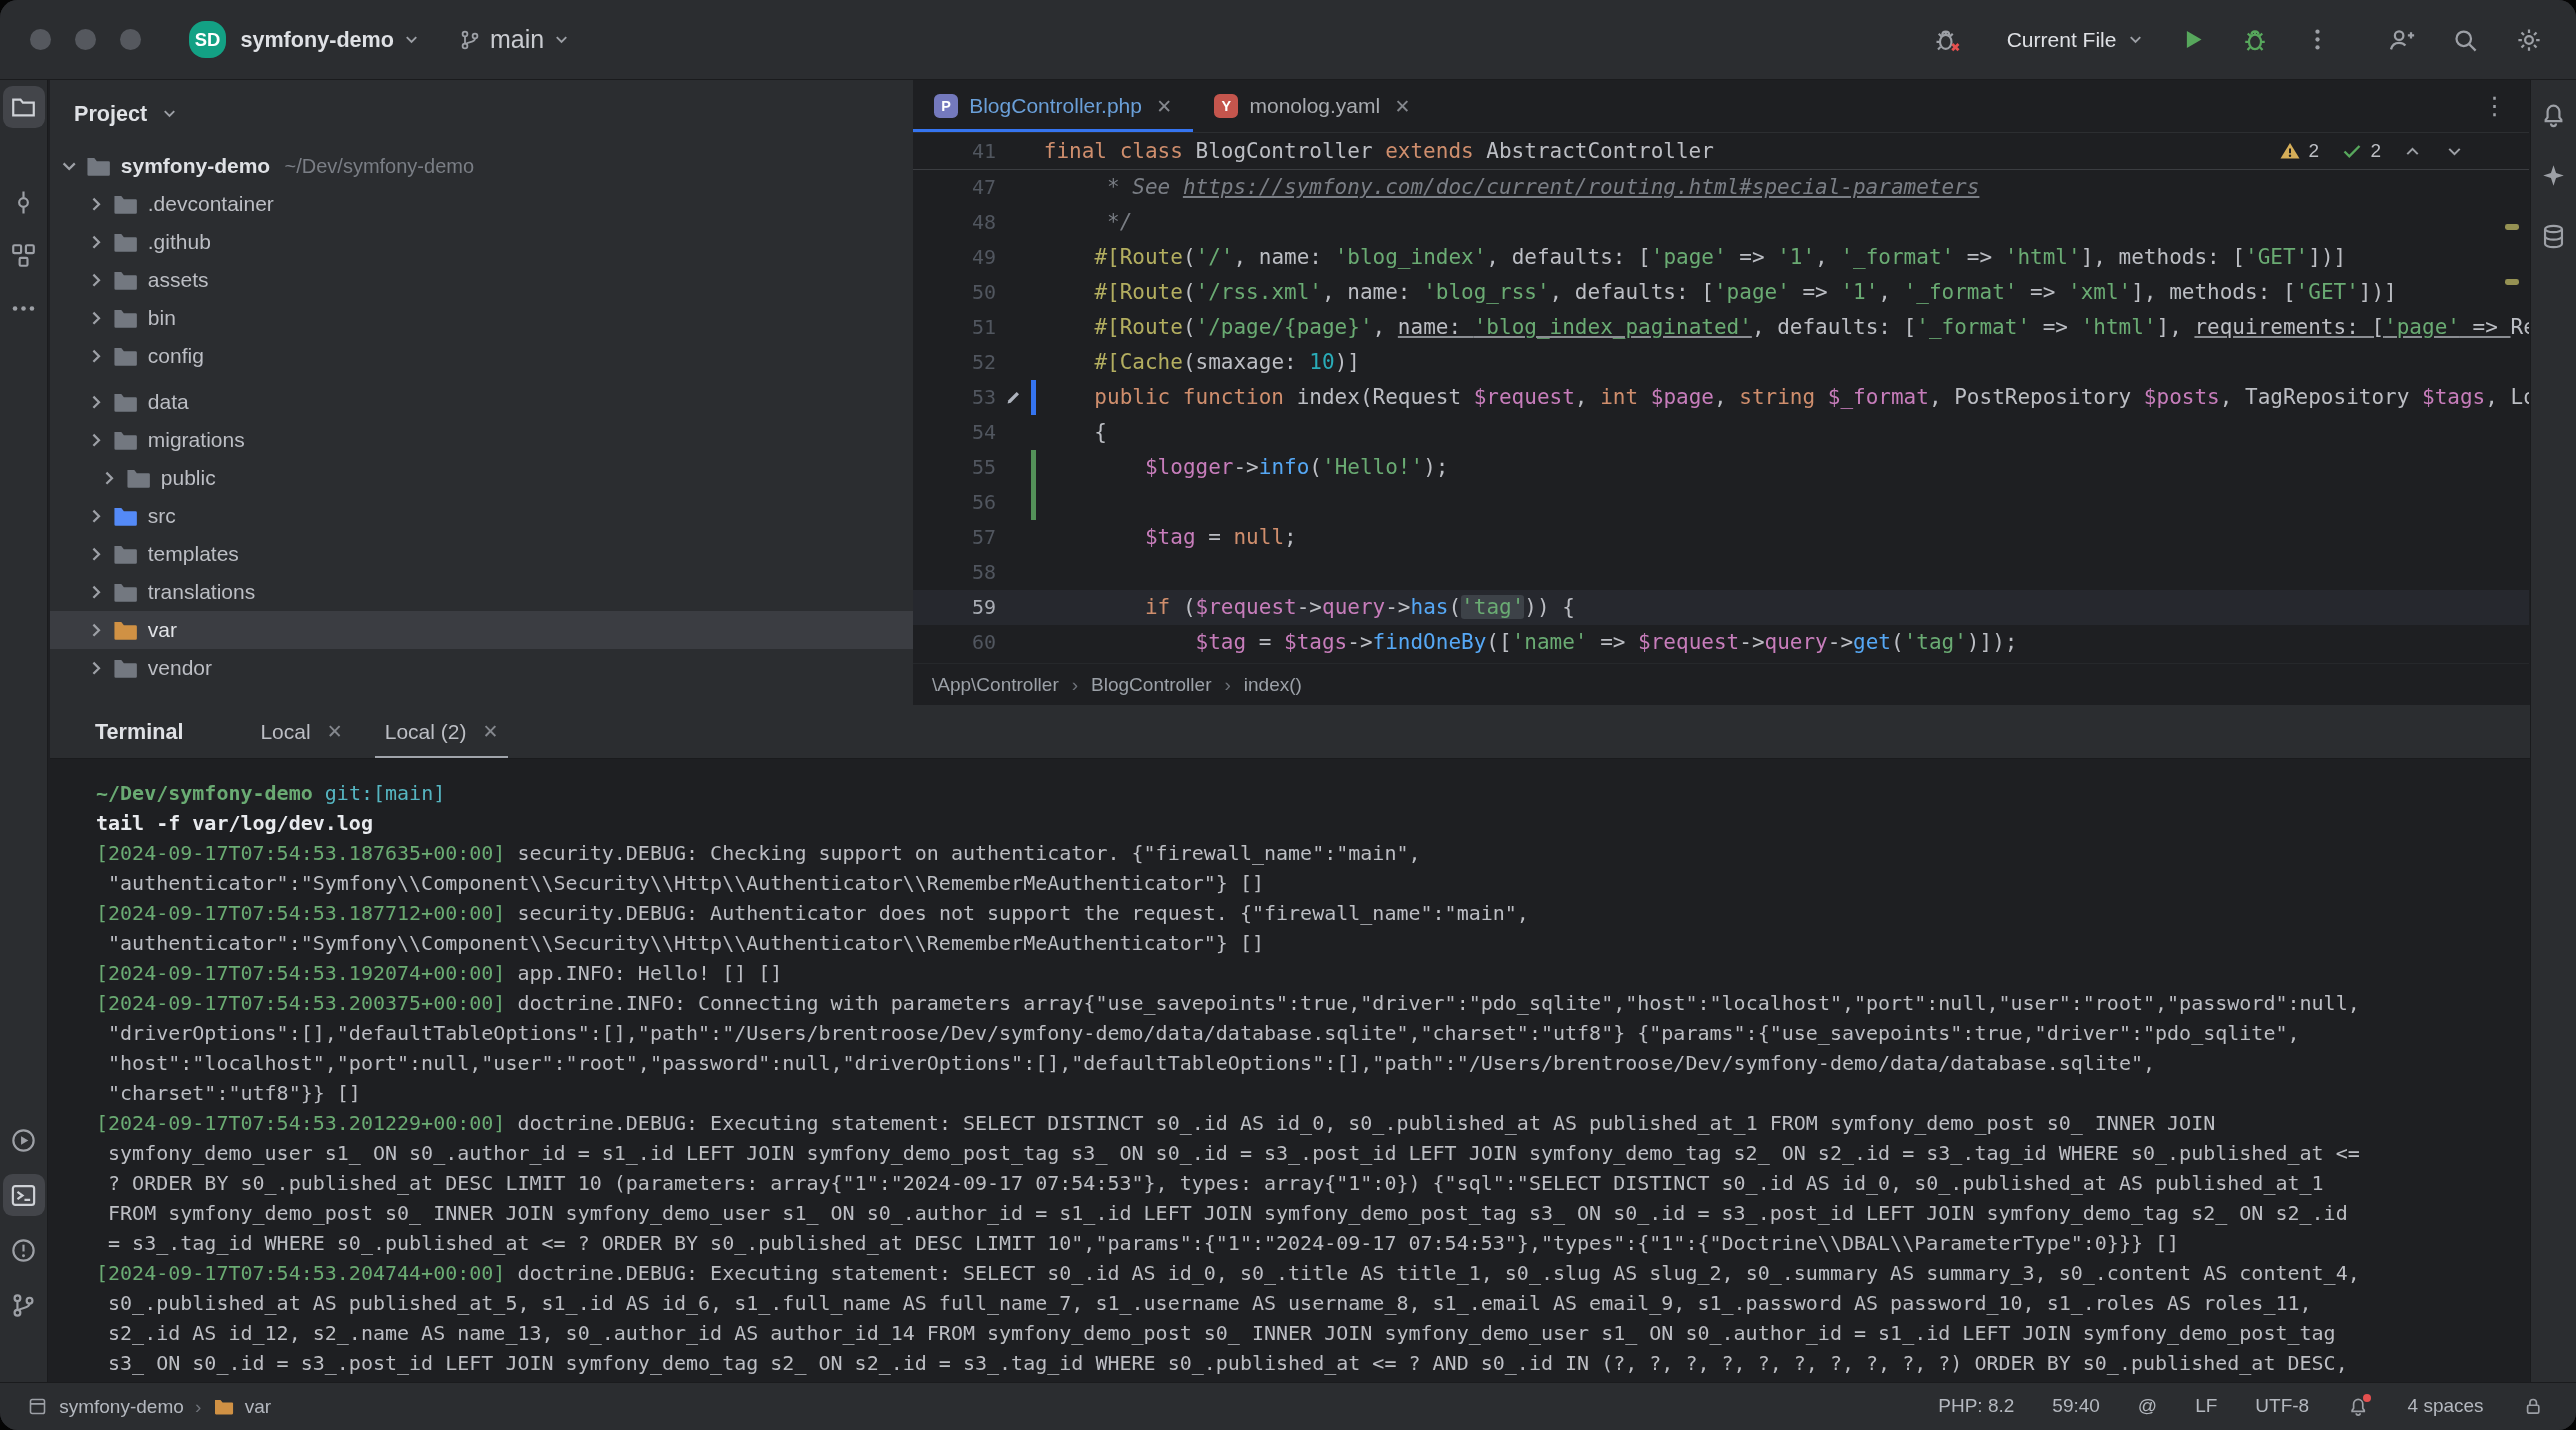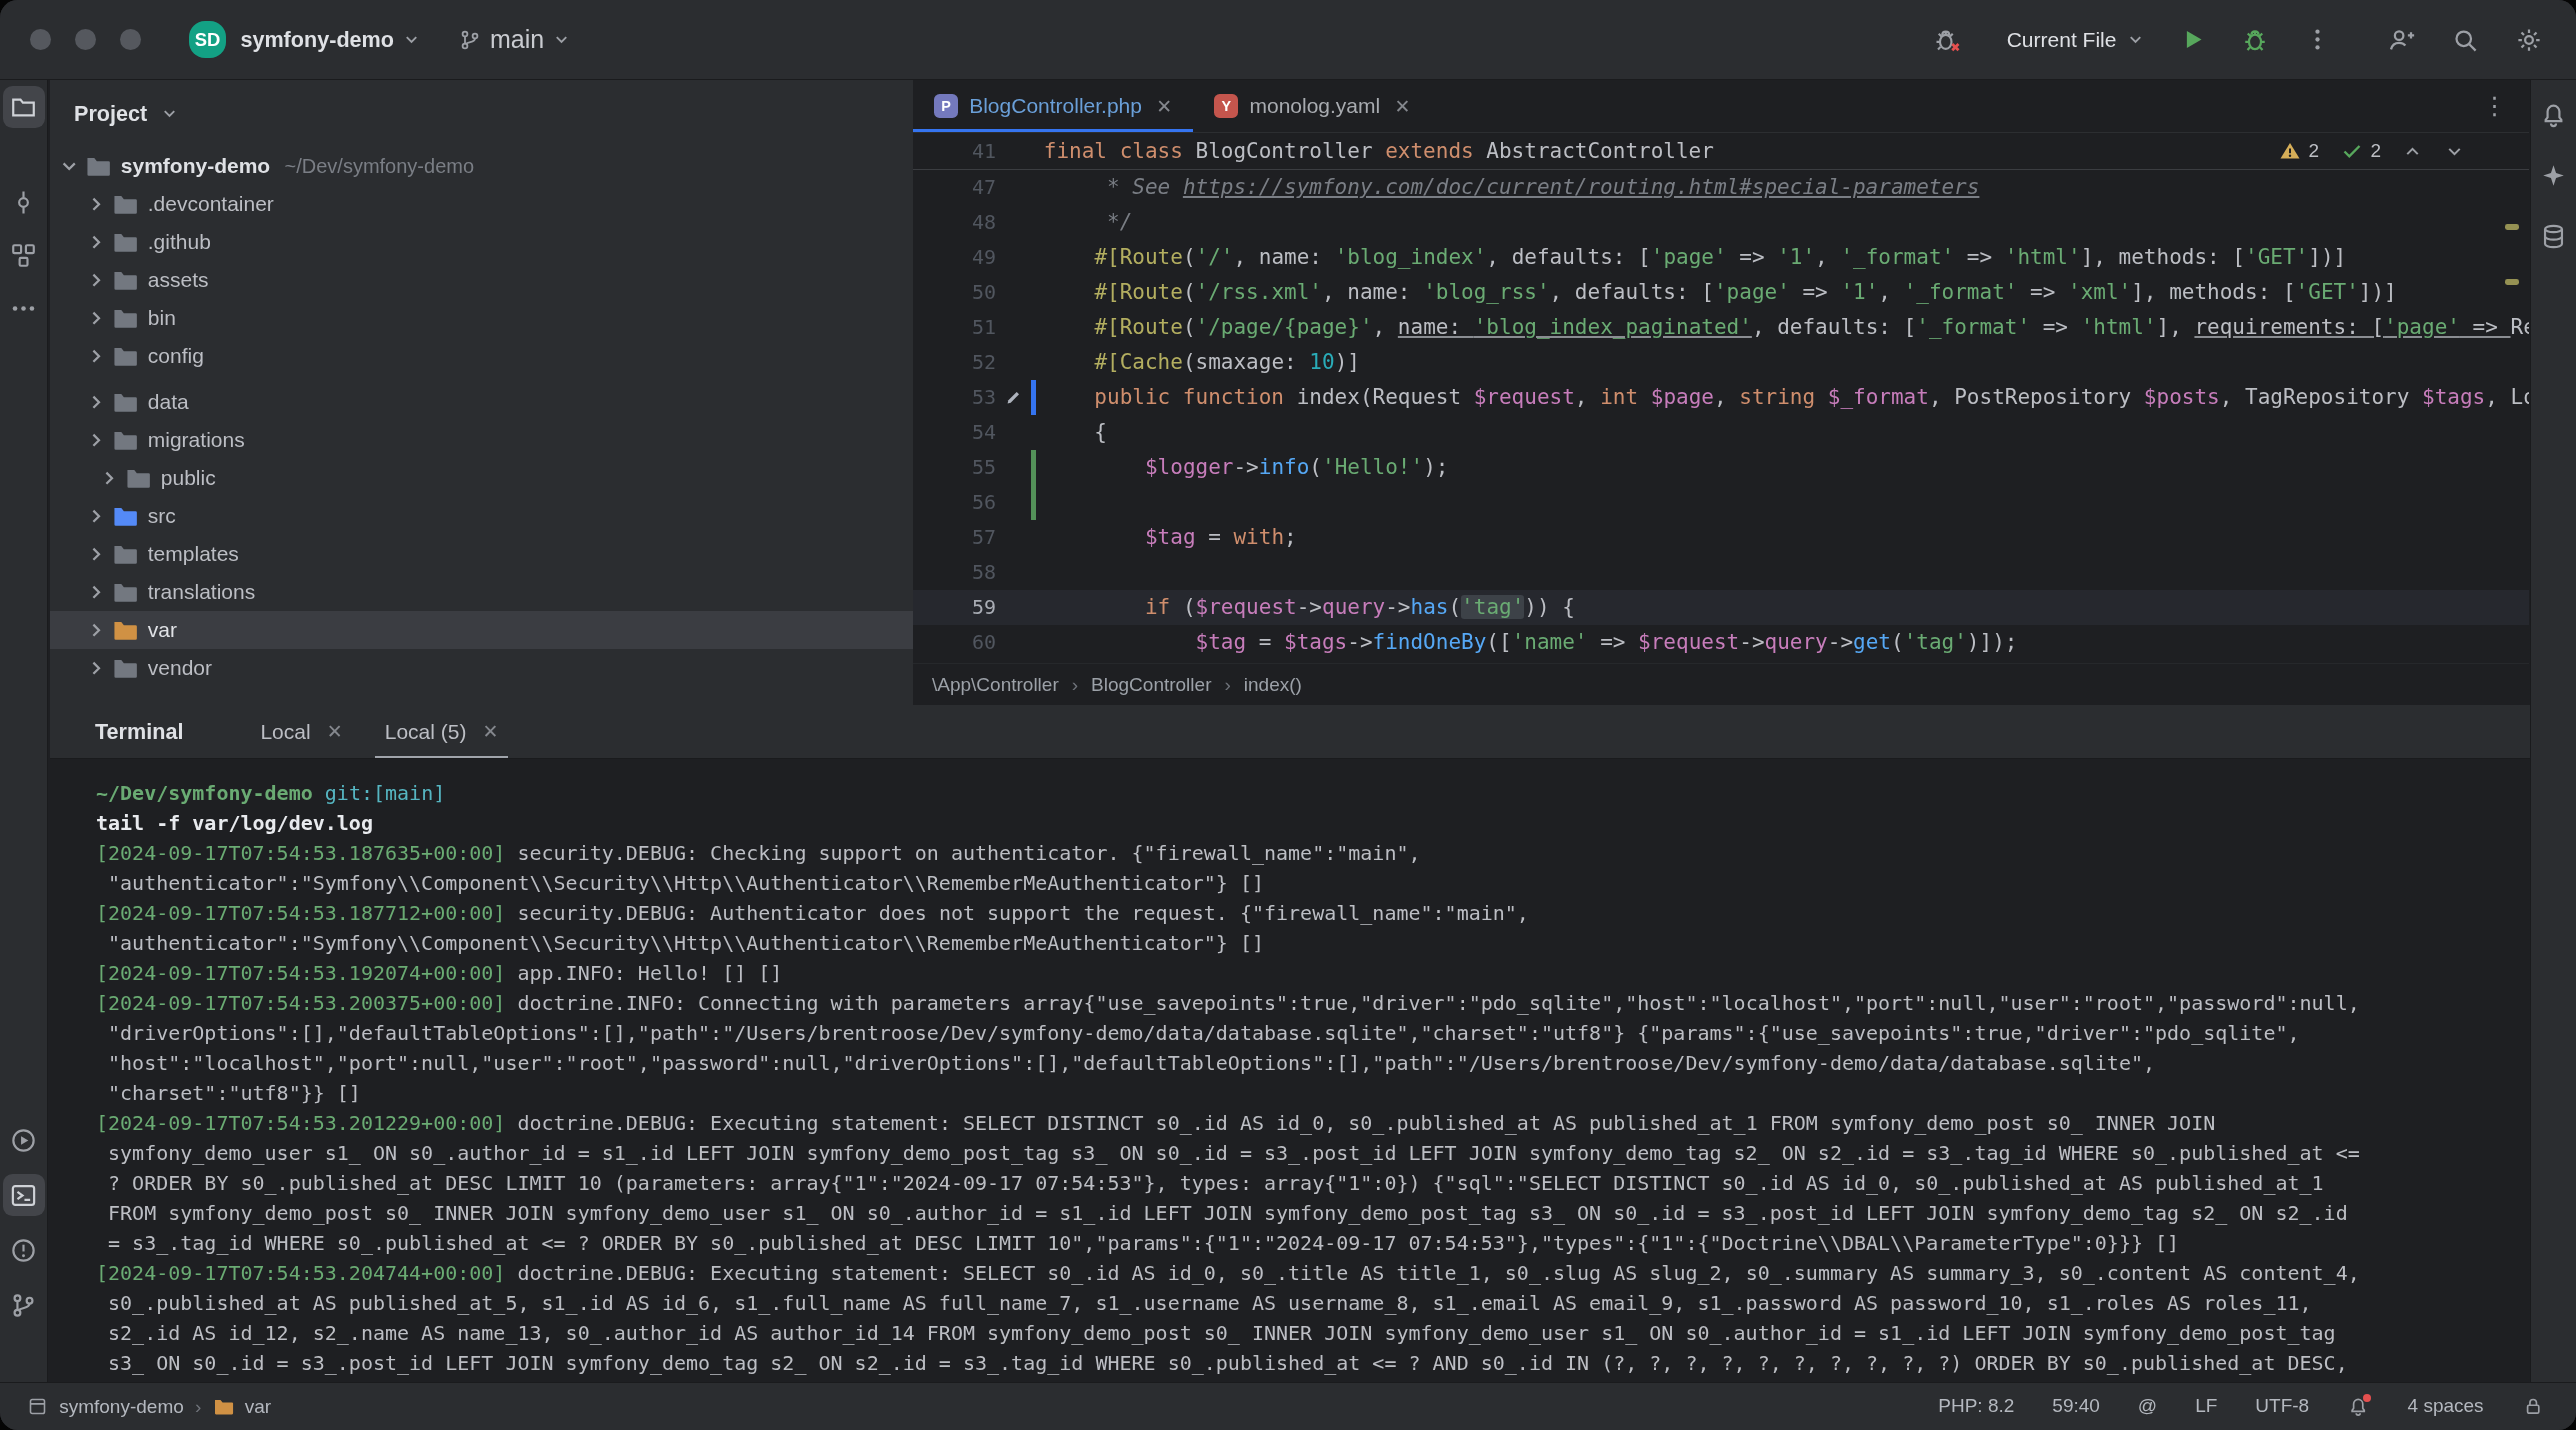--- a/index.html
+++ b/index.html
@@ -414,21 +414,21 @@
         <div class="code-line"><span class="lnum">49</span><span class="gicon"></span><span class="gmark "></span><span class="ltext"><span class="tk-d">    </span><span class="tk-a">#[Route</span><span class="tk-d">(</span><span class="tk-s">'/'</span><span class="tk-d">, name: </span><span class="tk-s">'blog_index'</span><span class="tk-d">, defaults: [</span><span class="tk-s">'page'</span><span class="tk-d"> =&gt; </span><span class="tk-s">'1'</span><span class="tk-d">, </span><span class="tk-s">'_format'</span><span class="tk-d"> =&gt; </span><span class="tk-s">'html'</span><span class="tk-d">], methods: [</span><span class="tk-s">'GET'</span><span class="tk-d">])]</span></span></div>
         <div class="code-line"><span class="lnum">50</span><span class="gicon"></span><span class="gmark "></span><span class="ltext"><span class="tk-d">    </span><span class="tk-a">#[Route</span><span class="tk-d">(</span><span class="tk-s">'/rss.xml'</span><span class="tk-d">, name: </span><span class="tk-s">'blog_rss'</span><span class="tk-d">, defaults: [</span><span class="tk-s">'page'</span><span class="tk-d"> =&gt; </span><span class="tk-s">'1'</span><span class="tk-d">, </span><span class="tk-s">'_format'</span><span class="tk-d"> =&gt; </span><span class="tk-s">'xml'</span><span class="tk-d">], methods: [</span><span class="tk-s">'GET'</span><span class="tk-d">])]</span></span></div>
         <div class="code-line"><span class="lnum">51</span><span class="gicon"></span><span class="gmark "></span><span class="ltext"><span class="tk-d">    </span><span class="tk-a">#[Route</span><span class="tk-d">(</span><span class="tk-s">'/page/{page}'</span><span class="tk-d">, </span><span class="tk-du">name: </span><span class="tk-su">'blog_index_paginated'</span><span class="tk-d">, defaults: [</span><span class="tk-s">'_format'</span><span class="tk-d"> =&gt; </span><span class="tk-s">'html'</span><span class="tk-d">], </span><span class="tk-du">requirements: [</span><span class="tk-su">'page'</span><span class="tk-du"> =&gt; </span><span class="tk-d">Requirement::POSITIVE_INT], methods: [</span></span></div>
         <div class="code-line"><span class="lnum">52</span><span class="gicon"></span><span class="gmark "></span><span class="ltext"><span class="tk-d">    </span><span class="tk-a">#[Cache</span><span class="tk-d">(smaxage: </span><span class="tk-n">10</span><span class="tk-d">)]</span></span></div>
         <div class="code-line"><span class="lnum">53</span><span class="gicon"><svg width="19" height="19" viewBox="0 0 24 24">
               <path d="M4.5 19.5l1-4L16 5l3 3L8.5 18.5z" fill="#aeb3bd"></path>
             </svg></span><span class="gmark changed"></span><span class="ltext"><span class="tk-k">    public function </span><span class="tk-d">index(Request </span><span class="tk-v">$request</span><span class="tk-d">, </span><span class="tk-k">int</span><span class="tk-d"> </span><span class="tk-v">$page</span><span class="tk-d">, </span><span class="tk-k">string</span><span class="tk-d"> </span><span class="tk-v">$_format</span><span class="tk-d">, PostRepository </span><span class="tk-v">$posts</span><span class="tk-d">, TagRepository </span><span class="tk-v">$tags</span><span class="tk-d">, LoggerInterface </span></span></div>
         <div class="code-line"><span class="lnum">54</span><span class="gicon"></span><span class="gmark "></span><span class="ltext"><span class="tk-d">    {</span></span></div>
         <div class="code-line"><span class="lnum">55</span><span class="gicon"></span><span class="gmark added"></span><span class="ltext"><span class="tk-d">        </span><span class="tk-v">$logger</span><span class="tk-d">-&gt;</span><span class="tk-f">info</span><span class="tk-d">(</span><span class="tk-s">'Hello!'</span><span class="tk-d">);</span></span></div>
         <div class="code-line"><span class="lnum">56</span><span class="gicon"></span><span class="gmark added"></span><span class="ltext"></span></div>
-        <div class="code-line"><span class="lnum">57</span><span class="gicon"></span><span class="gmark "></span><span class="ltext"><span class="tk-d">        </span><span class="tk-v">$tag</span><span class="tk-d"> = </span><span class="tk-k">with</span><span class="tk-d">;</span></span></div>
+        <div class="code-line"><span class="lnum">57</span><span class="gicon"></span><span class="gmark "></span><span class="ltext"><span class="tk-d">        </span><span class="tk-v">$tag</span><span class="tk-d"> = </span><span class="tk-k">null</span><span class="tk-d">;</span></span></div>
         <div class="code-line"><span class="lnum">58</span><span class="gicon"></span><span class="gmark "></span><span class="ltext"></span></div>
         <div class="code-line current"><span class="lnum">59</span><span class="gicon"></span><span class="gmark "></span><span class="ltext"><span class="tk-d">        </span><span class="tk-k">if</span><span class="tk-d"> (</span><span class="tk-v">$request</span><span class="tk-d">-&gt;</span><span class="tk-v">query</span><span class="tk-d">-&gt;</span><span class="tk-f">has</span><span class="tk-d">(</span><span class="tk-sh">'tag'</span><span class="tk-d">)) {</span></span></div>
         <div class="code-line"><span class="lnum">60</span><span class="gicon"></span><span class="gmark "></span><span class="ltext"><span class="tk-d">            </span><span class="tk-v">$tag</span><span class="tk-d"> = </span><span class="tk-v">$tags</span><span class="tk-d">-&gt;</span><span class="tk-f">findOneBy</span><span class="tk-d">([</span><span class="tk-s">'name'</span><span class="tk-d"> =&gt; </span><span class="tk-v">$request</span><span class="tk-d">-&gt;</span><span class="tk-v">query</span><span class="tk-d">-&gt;</span><span class="tk-f">get</span><span class="tk-d">(</span><span class="tk-s">'tag'</span><span class="tk-d">)]);</span></span></div>
       </div>
 
     <div class="inspections">
       <span class="sb-item">
         <svg width="24" height="24" viewBox="0 0 24 24">
             <path d="M12 4L21.5 19.5h-19z" fill="#d6ae58"></path>
             <path d="M12 9.6v4.6" stroke="#1e1f22" stroke-width="2"></path>
@@ -462,21 +462,21 @@
   </div>
 
   <div class="terminal">
     <div class="term-tabs">
       <span class="term-title">Terminal</span>
       <div class="term-tab">
         <span>Local</span>
         <span class="tab-close">✕</span>
       </div>
       <div class="term-tab active">
-        <span>Local (5)</span>
+        <span>Local (2)</span>
         <span class="tab-close">✕</span>
       </div>
     </div>
     <div class="term-body" id="terminal-lines"><div class="term-line"><span class="tl-p">~/Dev/symfony-demo</span><span class="tl-d"> </span><span class="tl-c">git:[main]</span></div><div class="term-line"><span class="tl-b">tail -f var/log/dev.log</span></div><div class="term-line"><span class="tl-g">[2024-09-17T07:54:53.187635+00:00]</span><span class="tl-d"> security.DEBUG: Checking support on authenticator. {"firewall_name":"main",</span></div><div class="term-line"><span class="tl-d"> "authenticator":"Symfony\\Component\\Security\\Http\\Authenticator\\RememberMeAuthenticator"} []</span></div><div class="term-line"><span class="tl-g">[2024-09-17T07:54:53.187712+00:00]</span><span class="tl-d"> security.DEBUG: Authenticator does not support the request. {"firewall_name":"main",</span></div><div class="term-line"><span class="tl-d"> "authenticator":"Symfony\\Component\\Security\\Http\\Authenticator\\RememberMeAuthenticator"} []</span></div><div class="term-line"><span class="tl-g">[2024-09-17T07:54:53.192074+00:00]</span><span class="tl-d"> app.INFO: Hello! [] []</span></div><div class="term-line"><span class="tl-g">[2024-09-17T07:54:53.200375+00:00]</span><span class="tl-d"> doctrine.INFO: Connecting with parameters array{"use_savepoints":true,"driver":"pdo_sqlite","host":"localhost","port":null,"user":"root","password":null,</span></div><div class="term-line"><span class="tl-d"> "driverOptions":[],"defaultTableOptions":[],"path":"/Users/brentroose/Dev/symfony-demo/data/database.sqlite","charset":"utf8"} {"params":{"use_savepoints":true,"driver":"pdo_sqlite",</span></div><div class="term-line"><span class="tl-d"> "host":"localhost","port":null,"user":"root","password":null,"driverOptions":[],"defaultTableOptions":[],"path":"/Users/brentroose/Dev/symfony-demo/data/database.sqlite",</span></div><div class="term-line"><span class="tl-d"> "charset":"utf8"}} []</span></div><div class="term-line"><span class="tl-g">[2024-09-17T07:54:53.201229+00:00]</span><span class="tl-d"> doctrine.DEBUG: Executing statement: SELECT DISTINCT s0_.id AS id_0, s0_.published_at AS published_at_1 FROM symfony_demo_post s0_ INNER JOIN</span></div><div class="term-line"><span class="tl-d"> symfony_demo_user s1_ ON s0_.author_id = s1_.id LEFT JOIN symfony_demo_post_tag s3_ ON s0_.id = s3_.post_id LEFT JOIN symfony_demo_tag s2_ ON s2_.id = s3_.tag_id WHERE s0_.published_at &lt;=</span></div><div class="term-line"><span class="tl-d"> ? ORDER BY s0_.published_at DESC LIMIT 10 (parameters: array{"1":"2024-09-17 07:54:53"}, types: array{"1":0}) {"sql":"SELECT DISTINCT s0_.id AS id_0, s0_.published_at AS published_at_1</span></div><div class="term-line"><span class="tl-d"> FROM symfony_demo_post s0_ INNER JOIN symfony_demo_user s1_ ON s0_.author_id = s1_.id LEFT JOIN symfony_demo_post_tag s3_ ON s0_.id = s3_.post_id LEFT JOIN symfony_demo_tag s2_ ON s2_.id</span></div><div class="term-line"><span class="tl-d"> = s3_.tag_id WHERE s0_.published_at &lt;= ? ORDER BY s0_.published_at DESC LIMIT 10","params":{"1":"2024-09-17 07:54:53"},"types":{"1":{"Doctrine\\DBAL\\ParameterType":0}}} []</span></div><div class="term-line"><span class="tl-g">[2024-09-17T07:54:53.204744+00:00]</span><span class="tl-d"> doctrine.DEBUG: Executing statement: SELECT s0_.id AS id_0, s0_.title AS title_1, s0_.slug AS slug_2, s0_.summary AS summary_3, s0_.content AS content_4,</span></div><div class="term-line"><span class="tl-d"> s0_.published_at AS published_at_5, s1_.id AS id_6, s1_.full_name AS full_name_7, s1_.username AS username_8, s1_.email AS email_9, s1_.password AS password_10, s1_.roles AS roles_11,</span></div><div class="term-line"><span class="tl-d"> s2_.id AS id_12, s2_.name AS name_13, s0_.author_id AS author_id_14 FROM symfony_demo_post s0_ INNER JOIN symfony_demo_user s1_ ON s0_.author_id = s1_.id LEFT JOIN symfony_demo_post_tag</span></div><div class="term-line"><span class="tl-d"> s3_ ON s0_.id = s3_.post_id LEFT JOIN symfony_demo_tag s2_ ON s2_.id = s3_.tag_id WHERE s0_.published_at &lt;= ? AND s0_.id IN (?, ?, ?, ?, ?, ?, ?, ?, ?, ?) ORDER BY s0_.published_at DESC,</span></div></div>
   </div>
 
   <div class="strip-right">
     <span class="strip-icon">
       <svg width="29" height="29" viewBox="0 0 24 24" fill="none" stroke="#9da0a6" stroke-width="1.8">
           <path d="M5.5 17.5h13v-1l-1.6-2.2V9.6A4.9 4.9 0 0 0 12 4.7a4.9 4.9 0 0 0-4.9 4.9v4.7L5.5 16.5z"></path>

